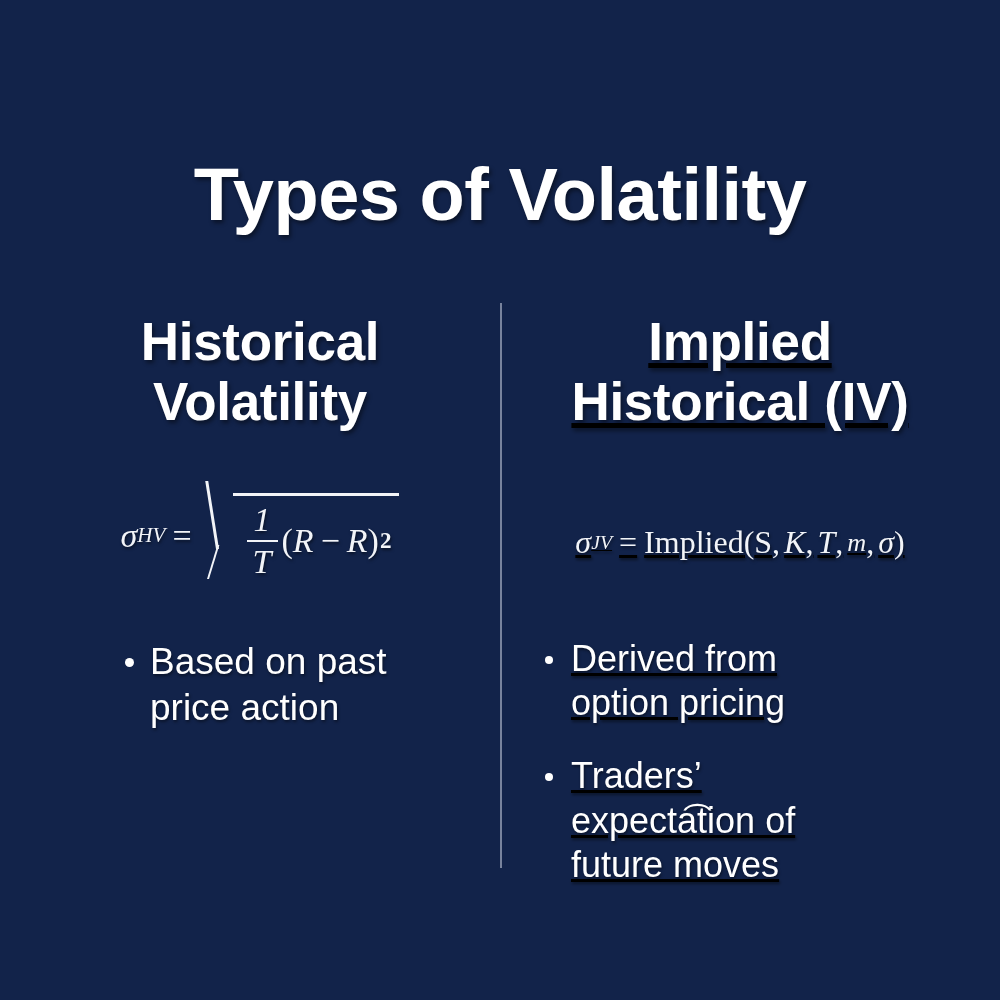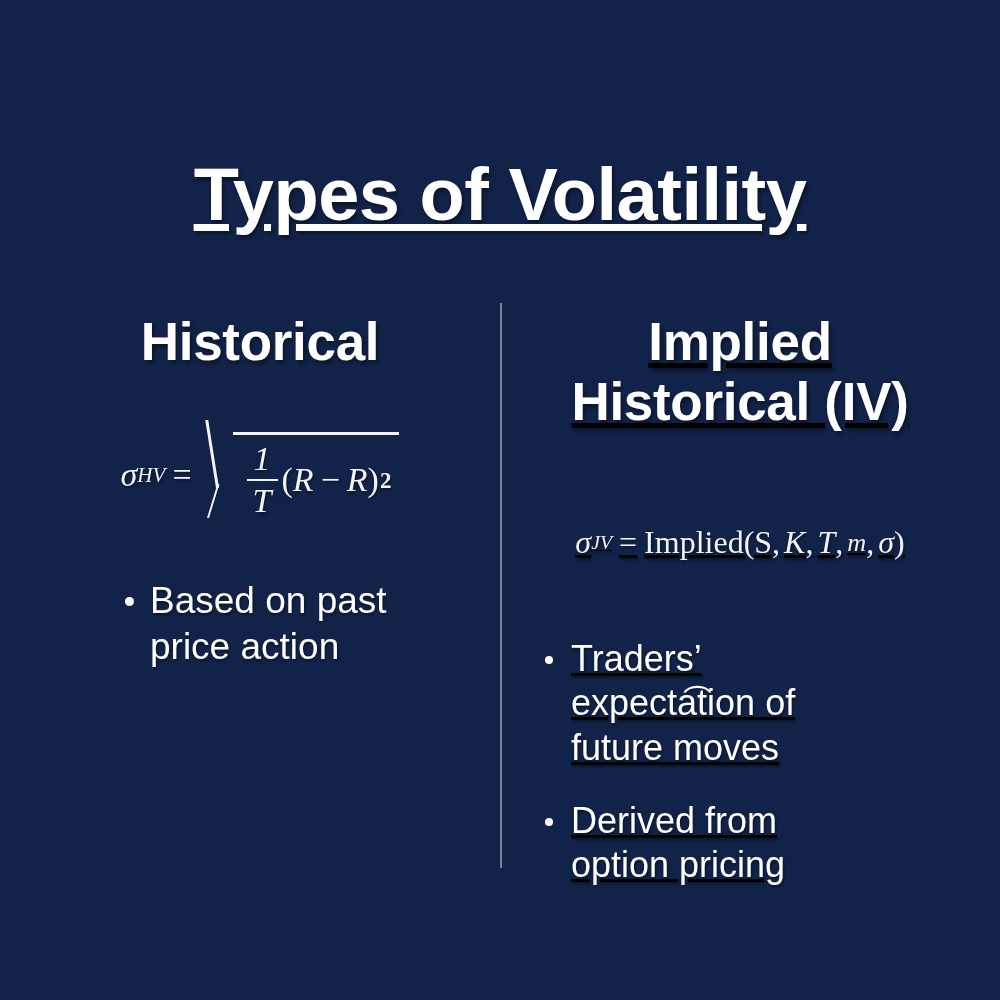--- a/index.html
+++ b/index.html
@@ -26,21 +26,20 @@
     left: 0;
     top: 158px;
     width: 1000px;
     text-align: center;
     color: #ffffff;
     font-size: 74px;
     font-weight: 700;
     letter-spacing: -0.5px;
     line-height: 1.0;
     text-shadow: 2px 3px 4px rgba(0,0,0,0.45);
-    text-decoration: underline;
   }
 
   
   .divider {
     position: absolute;
     left: 500px;
     top: 303px;
     width: 2px;
     height: 565px;
     background: #8b94ab;
@@ -204,20 +203,21 @@
 <div class="slide">
 
   <div class="title">Types of Volatility</div>
 
   <div class="divider"></div>
 
   <div class="col col-left">
 
     <h2 class="col-heading">
       <span>Historical</span><br>
+      <span>Volatility</span>
     </h2>
 
     <div class="formula-wrap formula-left">
       <span class="math">
         <span class="mi">σ</span>
           <span class="sub">HV</span>
         <span class="op">=</span>
         <span class="sqrt">
           <span class="sqrt-sign"></span>
           <span class="sqrt-body">
@@ -267,22 +267,22 @@
           <span class="mi" style="font-size:0.82em">т</span>
           <span class="comma">,</span>
           <span class="mi">σ</span>
           <span class="paren">)</span>
       </span>
     </div>
 
     <ul class="bullets bullets-right">
       <li class="bullet-item">
         <span class="bullet-dot"></span>
-        <span class="bullet-text">Traders’ expecta͡tion of future moves</span>
+        <span class="bullet-text">Derived from option pricing</span>
       </li>
       <li class="bullet-item">
         <span class="bullet-dot"></span>
-        <span class="bullet-text">Derived from option pricing</span>
+        <span class="bullet-text">Traders’ expecta͡tion of future moves</span>
       </li>
     </ul>
   </div>
 
 </div>
 
 </body></html>

